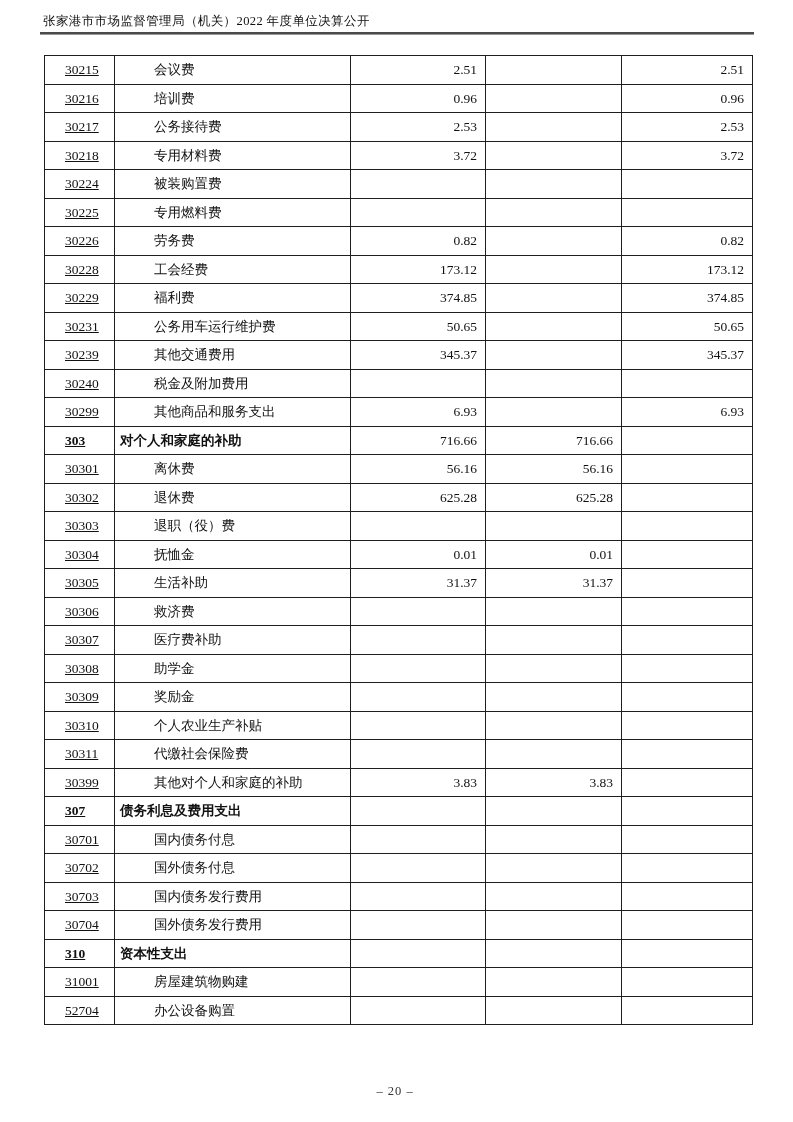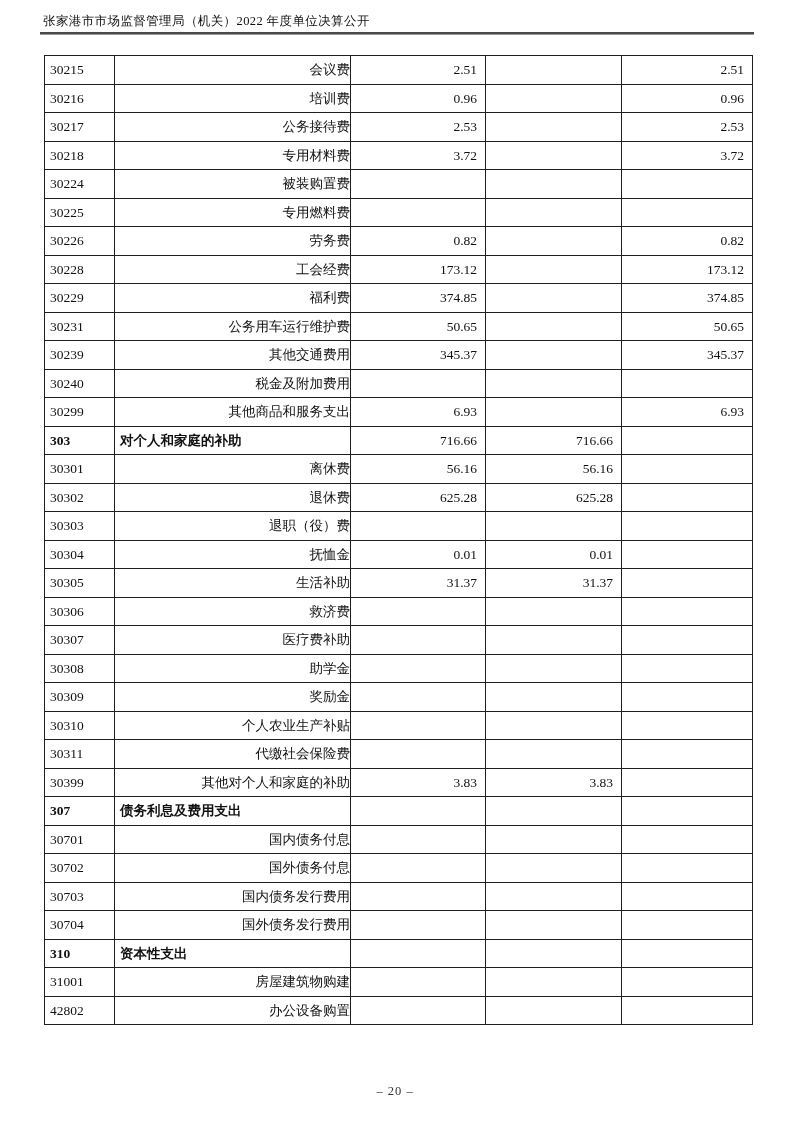--- a/index.html
+++ b/index.html
@@ -41,23 +41,23 @@
   .budget-table td {
     border: 1.5px solid #1f1f1f;
     height: 27.5px;
     padding: 0;
     font-size: 13.5px;
     line-height: 27.5px;
     white-space: nowrap;
     overflow: hidden;
     vertical-align: middle;
   }
-  .budget-table td.code   { padding-left: 5px; }
+  .budget-table td.code   { padding-left: 20px; text-decoration: underline; }
   .budget-table td.label  { padding-left: 5px; }
-  .budget-table td.label.indent { padding-left: 39px; text-align: right; }
+  .budget-table td.label.indent { padding-left: 39px; }
   .budget-table td.val    { text-align: right; padding-right: 8px; }
   .budget-table tr.section td.code,
   .budget-table tr.section td.label { font-weight: bold; }
   .page-footer {
     position: absolute;
     left: 0;
     top: 1084px;
     width: 790px;
     text-align: center;
     font-size: 12.5px;
@@ -306,21 +306,21 @@
     <td class="val"></td>
   </tr>
       <tr>
     <td class="code">31001</td>
     <td class="label indent">房屋建筑物购建</td>
     <td class="val"></td>
     <td class="val"></td>
     <td class="val"></td>
   </tr>
       <tr>
-    <td class="code">42802</td>
+    <td class="code">52704</td>
     <td class="label indent">办公设备购置</td>
     <td class="val"></td>
     <td class="val"></td>
     <td class="val"></td>
   </tr>
     </tbody>
 </table>
 
 <div class="page-footer">
   <span>– 20 –</span>

